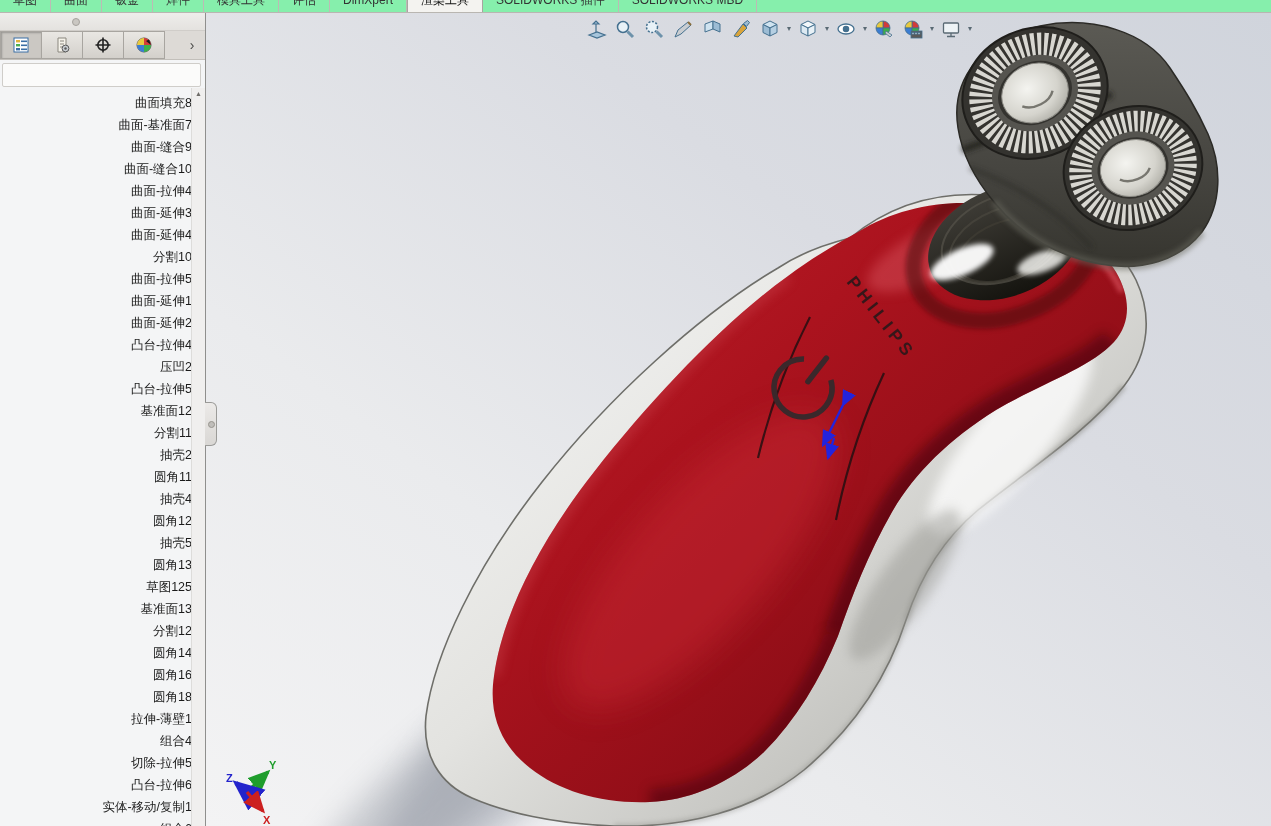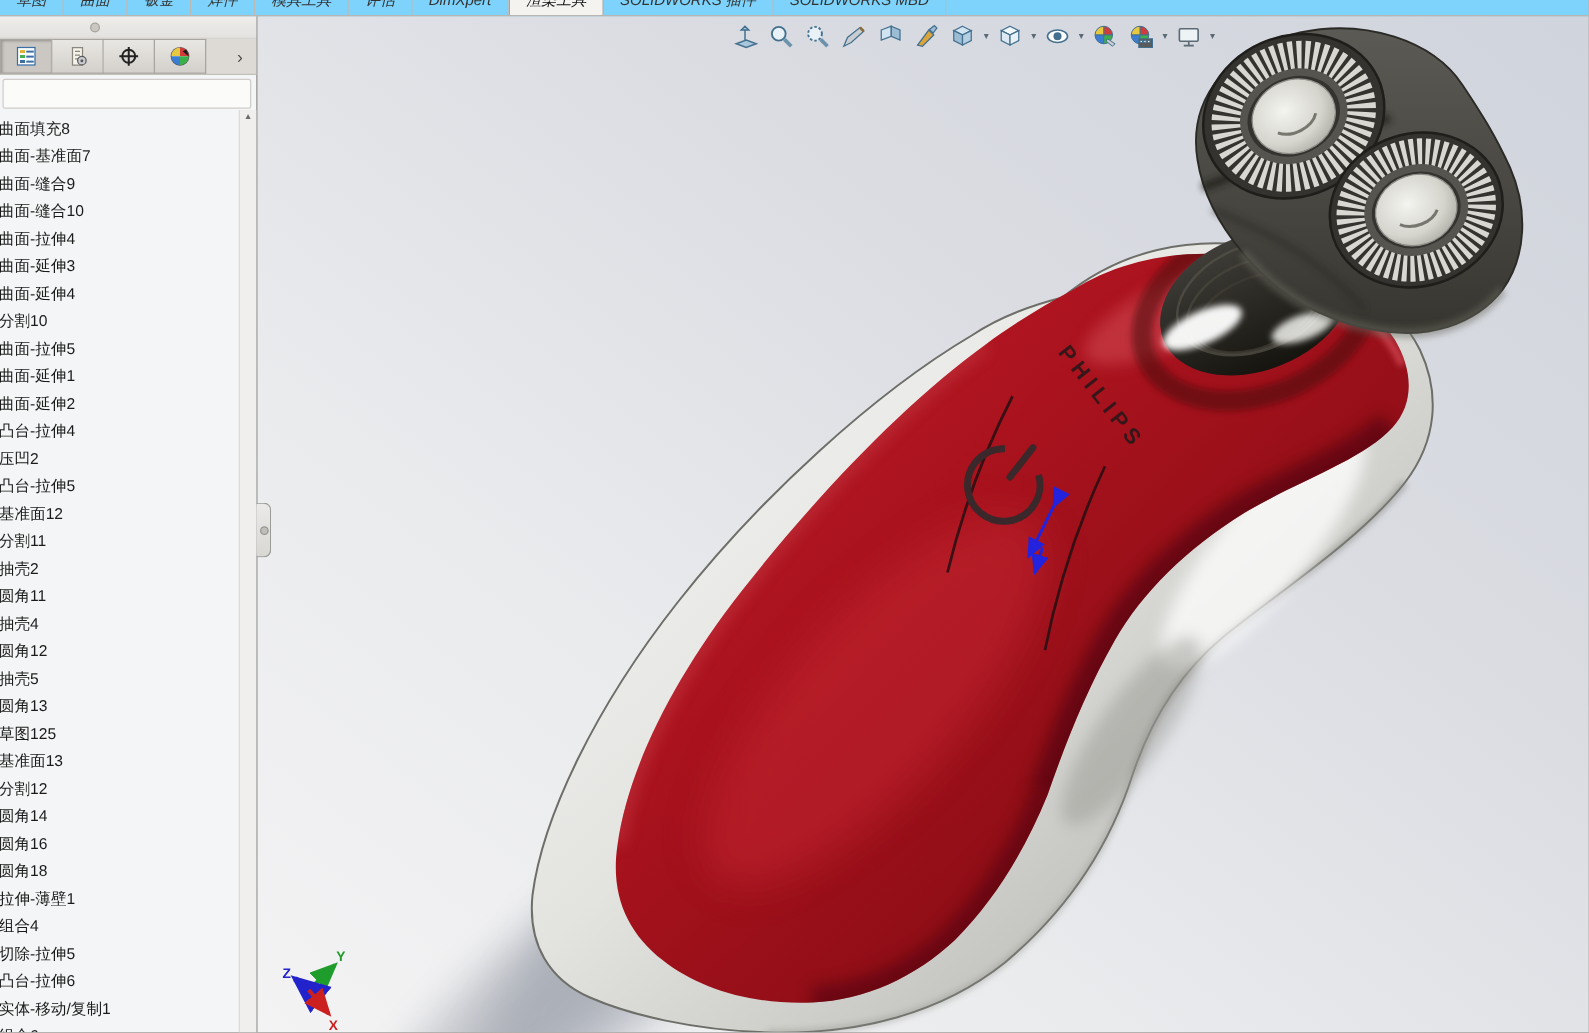--- a/index.html
+++ b/index.html
@@ -1,21 +1,21 @@
 <!DOCTYPE html>
 <html><head>
 <meta charset="utf-8">
 <style>
   html,body{margin:0;padding:0;background:#888;}
   .app{position:relative;width:1271px;height:826px;overflow:hidden;
        font-family:"Liberation Sans","DejaVu Sans",sans-serif;
        background:#d8d5d1;-webkit-font-smoothing:antialiased;}
   
   .tabbar{position:absolute;top:0;left:0;right:0;height:12px;overflow:hidden;
-          background:#7dd3fc;border-bottom:1px solid #b9b6b1;z-index:30;font-style:italic;}
+          background:#86efac;border-bottom:1px solid #b9b6b1;z-index:30;}
   .tabbar-inner{display:flex;height:24px;margin-top:-12px;align-items:stretch;}
   .tab{display:flex;align-items:center;padding:0 13px;font-size:12px;color:#333;
        border-right:1px solid #bdbab5;white-space:nowrap;cursor:default;}
   .tab.active{background:#f4f3f0;border:1px solid #a8a5a0;border-bottom:none;color:#111;}
   
   .panel{position:absolute;top:12px;left:0;width:205px;bottom:0;background:#f4f5f6;
          border-right:1px solid #8f8f8d;z-index:20;}
   .panel-header{height:18px;background:linear-gradient(#efeeec,#e4e2df);
                 border-bottom:1px solid #d0cdc9;position:relative;}
   .panel-header .grip-dot{position:absolute;left:72px;top:6px;width:6px;height:6px;
@@ -24,21 +24,21 @@
             align-items:stretch;}
   .mgr-tab{width:40px;display:flex;align-items:center;justify-content:center;
            background:linear-gradient(#e9e7e3,#d3d0cb);border:1px solid #a8a5a0;
            border-left:none;cursor:pointer;}
   .mgr-tab:first-child{border-left:1px solid #a8a5a0;}
   .mgr-tab.active{background:#cbc8c3;box-shadow:inset 1px 1px 2px rgba(0,0,0,.25);}
   .mgr-expand{margin-left:auto;width:26px;display:flex;align-items:center;justify-content:center;
               color:#4a4a48;font-size:14px;cursor:pointer;}
   .filter-box{margin:3px 4px 2px 2px;height:22px;background:#fbfbfa;
               border:1px solid #cfcdc9;border-radius:2px;}
-  .tree{position:absolute;top:76px;left:0;right:13px;bottom:0;overflow:hidden;padding-top:4px;}
+  .tree{position:absolute;top:76px;left:0;right:13px;bottom:0;overflow:hidden;padding-top:4px;text-align:right;}
   .tree-item{height:22px;line-height:22px;font-size:12.5px;color:#1b1b1b;
              white-space:nowrap;margin-left:-4px;padding-left:3px;cursor:default;}
   .vscroll{position:absolute;top:76px;right:0;width:13px;bottom:0;background:#f0efee;
            border-left:1px solid #dddcda;}
   .vscroll .up{position:absolute;top:2px;left:0;right:0;text-align:center;
                font-size:7px;color:#6e6c68;cursor:pointer;}
   .splitter{position:absolute;left:205px;top:402px;width:11px;height:42px;z-index:25;
             background:linear-gradient(#eceae8,#d9d7d4);border:1px solid #9b9b98;border-left:none;
             border-radius:0 6px 6px 0;cursor:pointer;}
   .splitter .dot{position:absolute;left:3px;top:18px;width:5px;height:5px;border-radius:50%;

